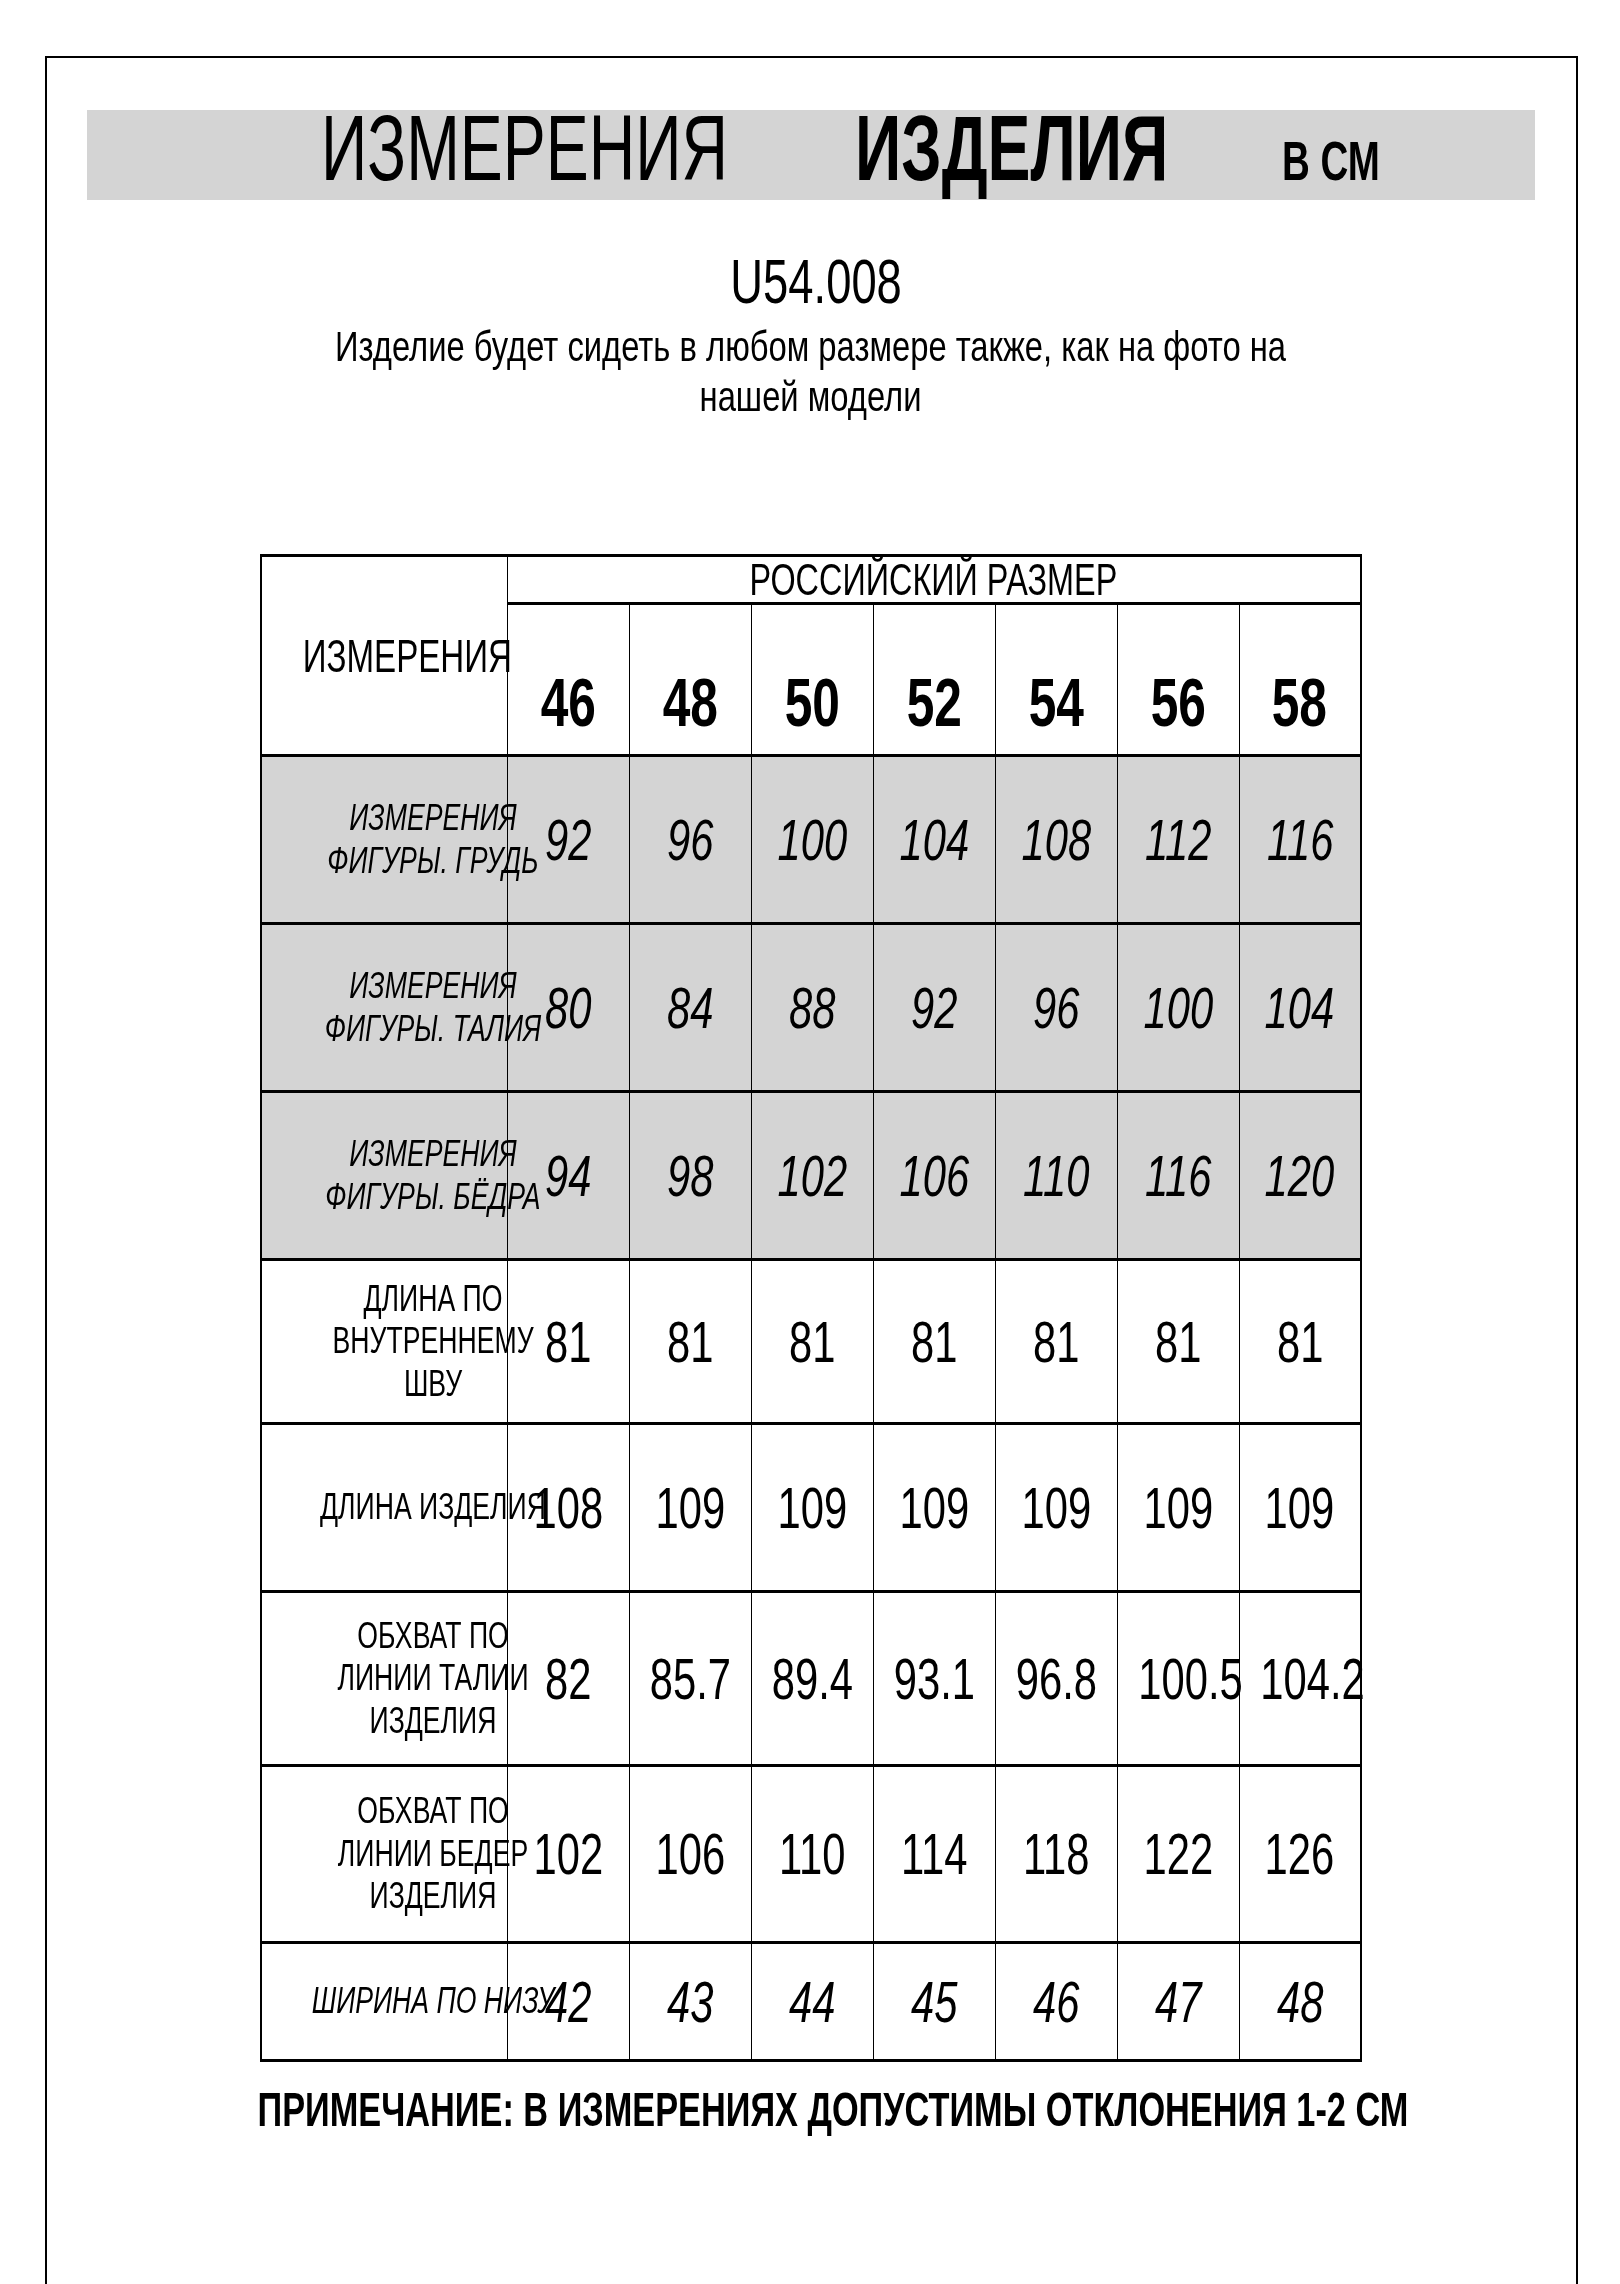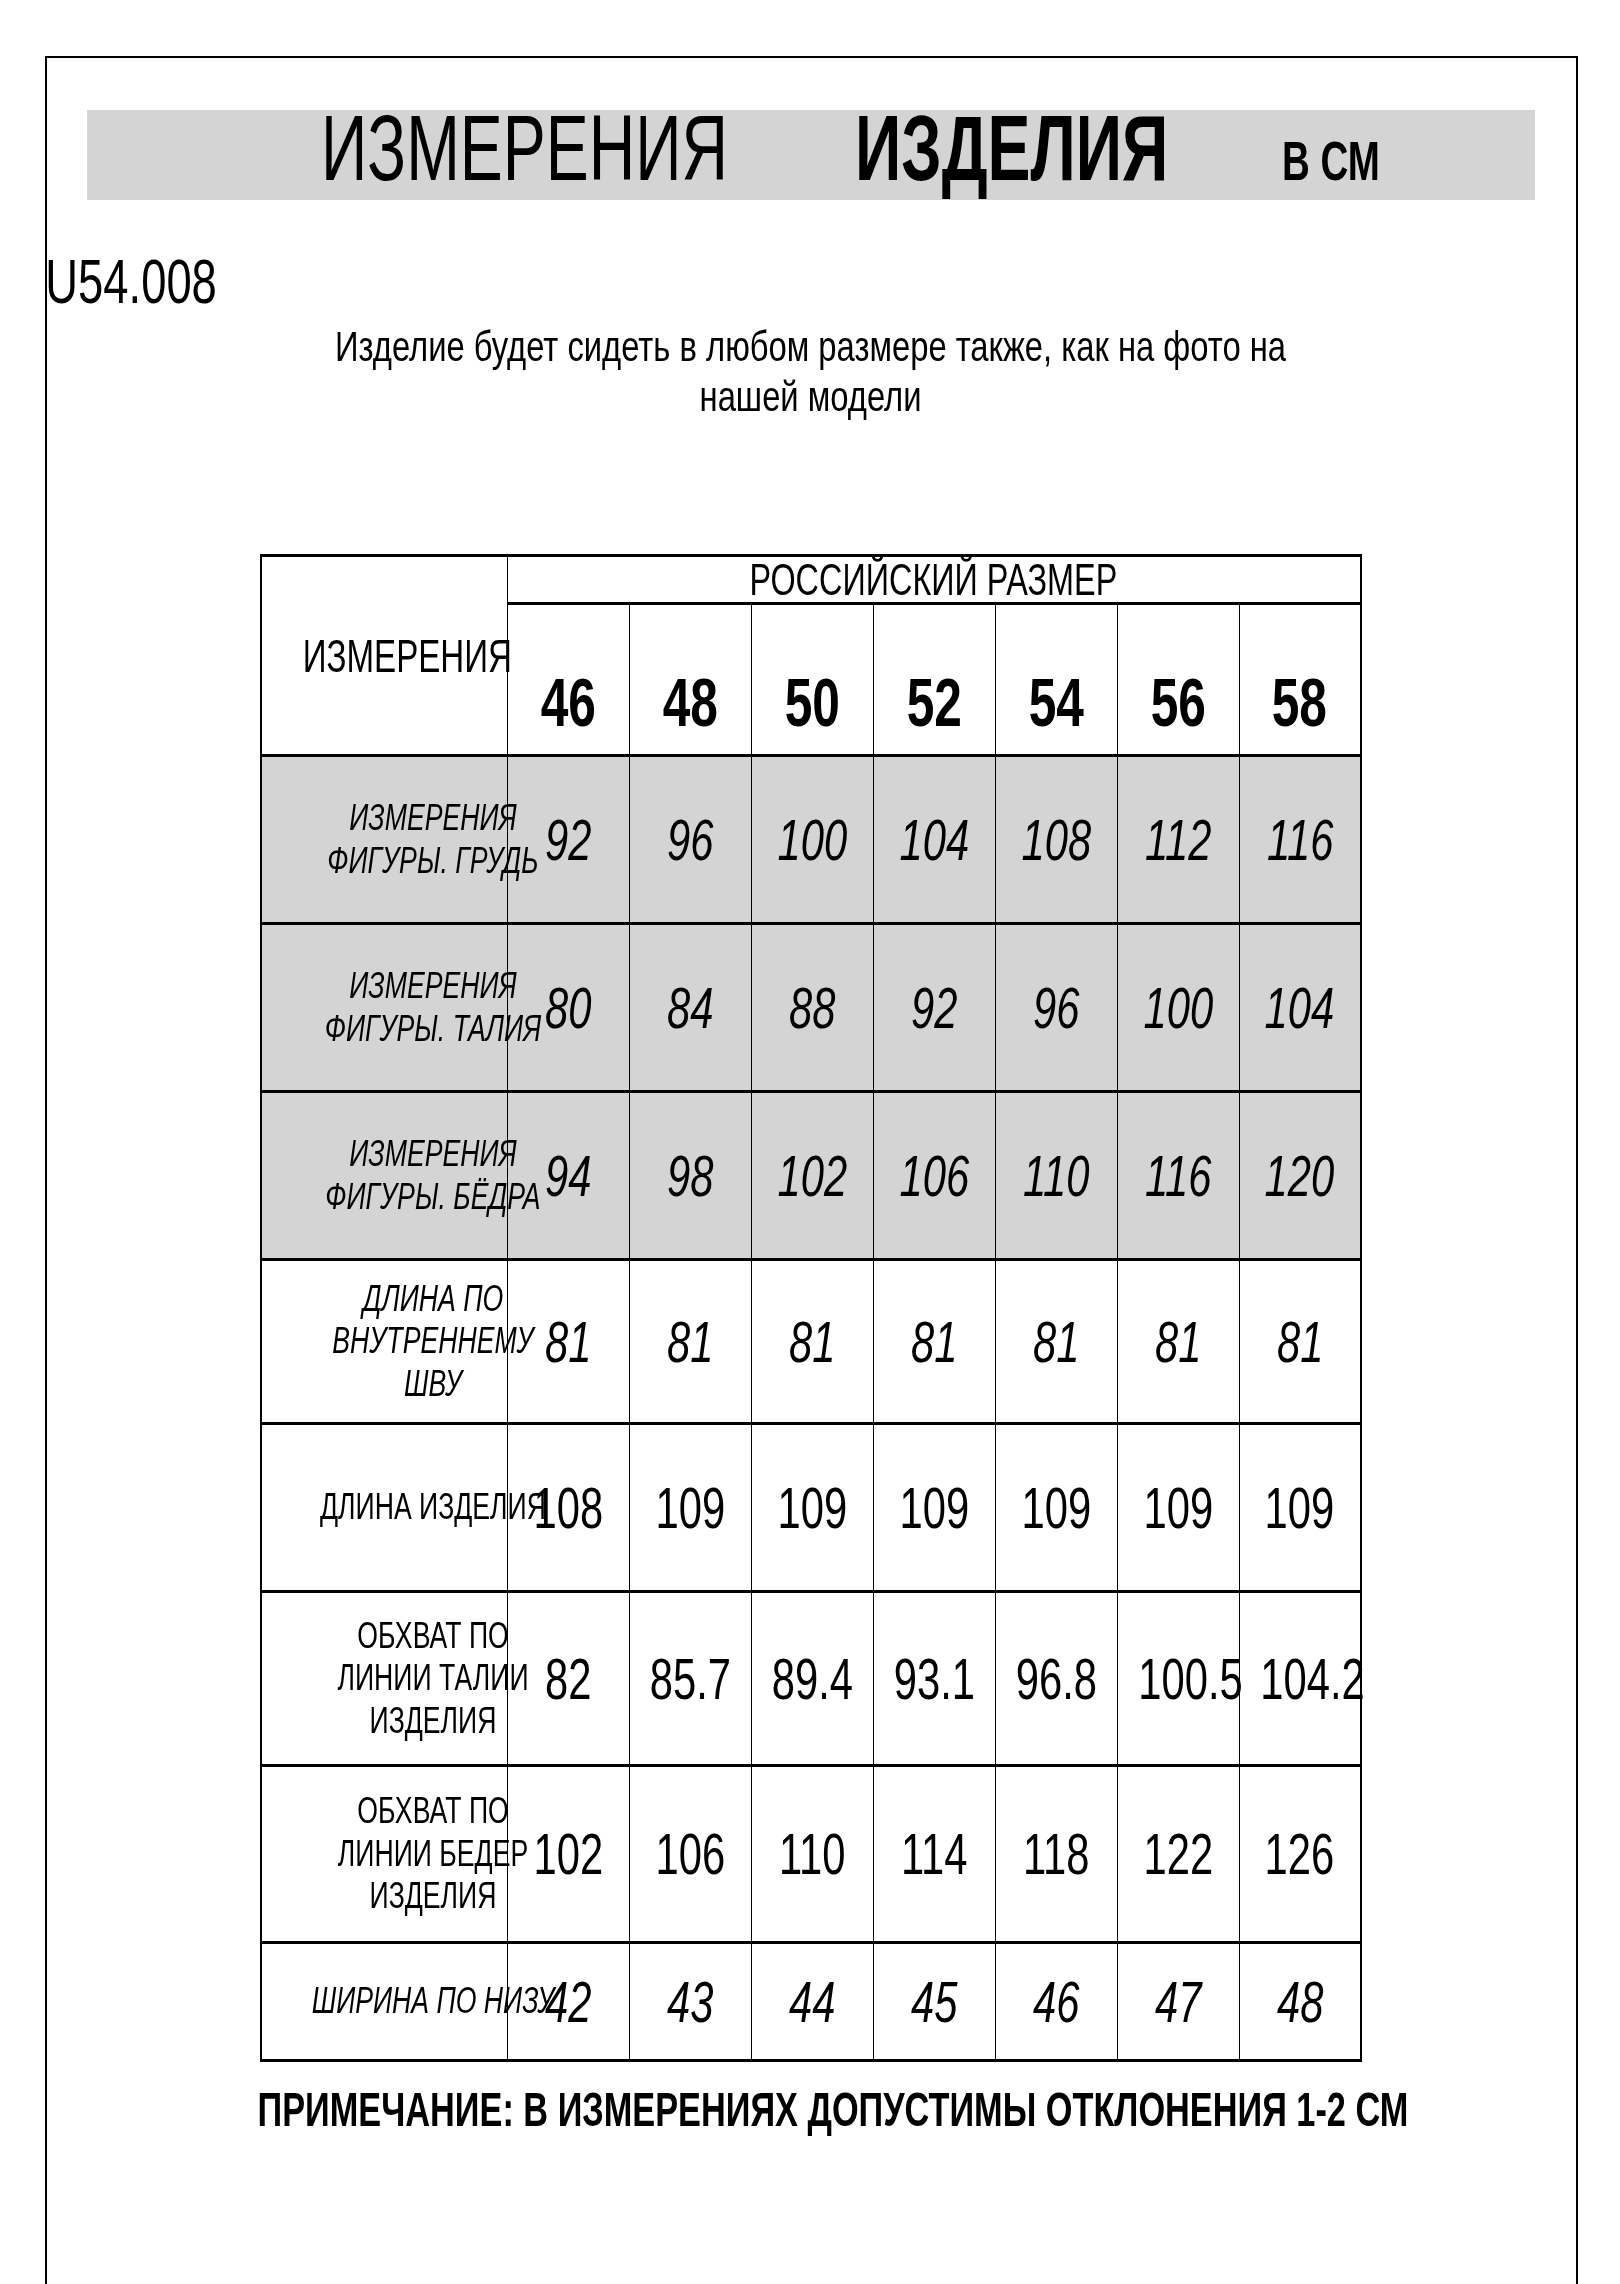--- a/index.html
+++ b/index.html
@@ -24,21 +24,21 @@
     position: absolute; left: 87px; top: 110px;
     width: 1448px; height: 90px;
     background: var(--shaded);
   }
   .tw { position: absolute; line-height: 1; white-space: nowrap;
         transform-origin: left bottom; display: inline-block; }
   .tw1 { left: 234px;  top: -8px; font-size: 92px; transform: scaleX(0.70); }
   .tw2 { left: 768px; top: -8px; font-size: 92px; font-weight: bold; transform: scaleX(0.70); }
   .tw3 { left: 1195px; top: 24px;  font-size: 55px;  font-weight: bold; transform: scaleX(0.70); }
 
-  .article { position: absolute; left: 12px; right: 0; top: 250px; text-align: left; }
+  .article { position: absolute; left: 12px; right: 0; top: 250px; text-align: center; }
   .article > span { display: inline-block; font-size: 63px; line-height: 1; transform: scaleX(0.72); }
 
   .desc { position: absolute; left: 50%; top: 322px; transform: translateX(-50%);
           width: 1620px; text-align: center; }
   .desc > span { display: inline-block; width: 1315px; font-size: 42px; line-height: 1.2;
                  transform: scaleX(0.78); transform-origin: center top; }
 
   
   .size-table {
     position: absolute; left: 260px; top: 554px; width: 1102px;
@@ -46,21 +46,21 @@
     border: 2.6px solid var(--line);
   }
   .size-table td {
     border: 1.3px solid var(--line);
     border-top-width: 3.3px; border-bottom-width: 3.3px;
     text-align: center; vertical-align: middle; padding: 0;
   }
   tr.h1 { height: 47px; }
   tr.h2 { height: 152px; }
   tbody tr { height: 168px; }
-  tbody tr:nth-child(4) { height: 164px; font-style: italic; }
+  tbody tr:nth-child(4) { height: 164px; }
   tbody tr:nth-child(6) { height: 174px; }
   tbody tr:nth-child(7) { height: 177px; }
   tbody tr:nth-child(8) { height: 118px; font-style: italic; }
 
   .cx { display: inline-block; transform: scaleX(0.72); transform-origin: center; line-height: 1; }
   td.corner .cx { font-size: 46px; white-space: nowrap; }
   td.group  .cx { font-size: 45px; white-space: nowrap; }
   td.size-h { padding-top: 46px; }
   td.size-h .cx { font-size: 69px; font-weight: bold; white-space: nowrap; }
   td.row-label .cx { font-size: 37px; line-height: 1.15; width: 342px; white-space: normal; }

